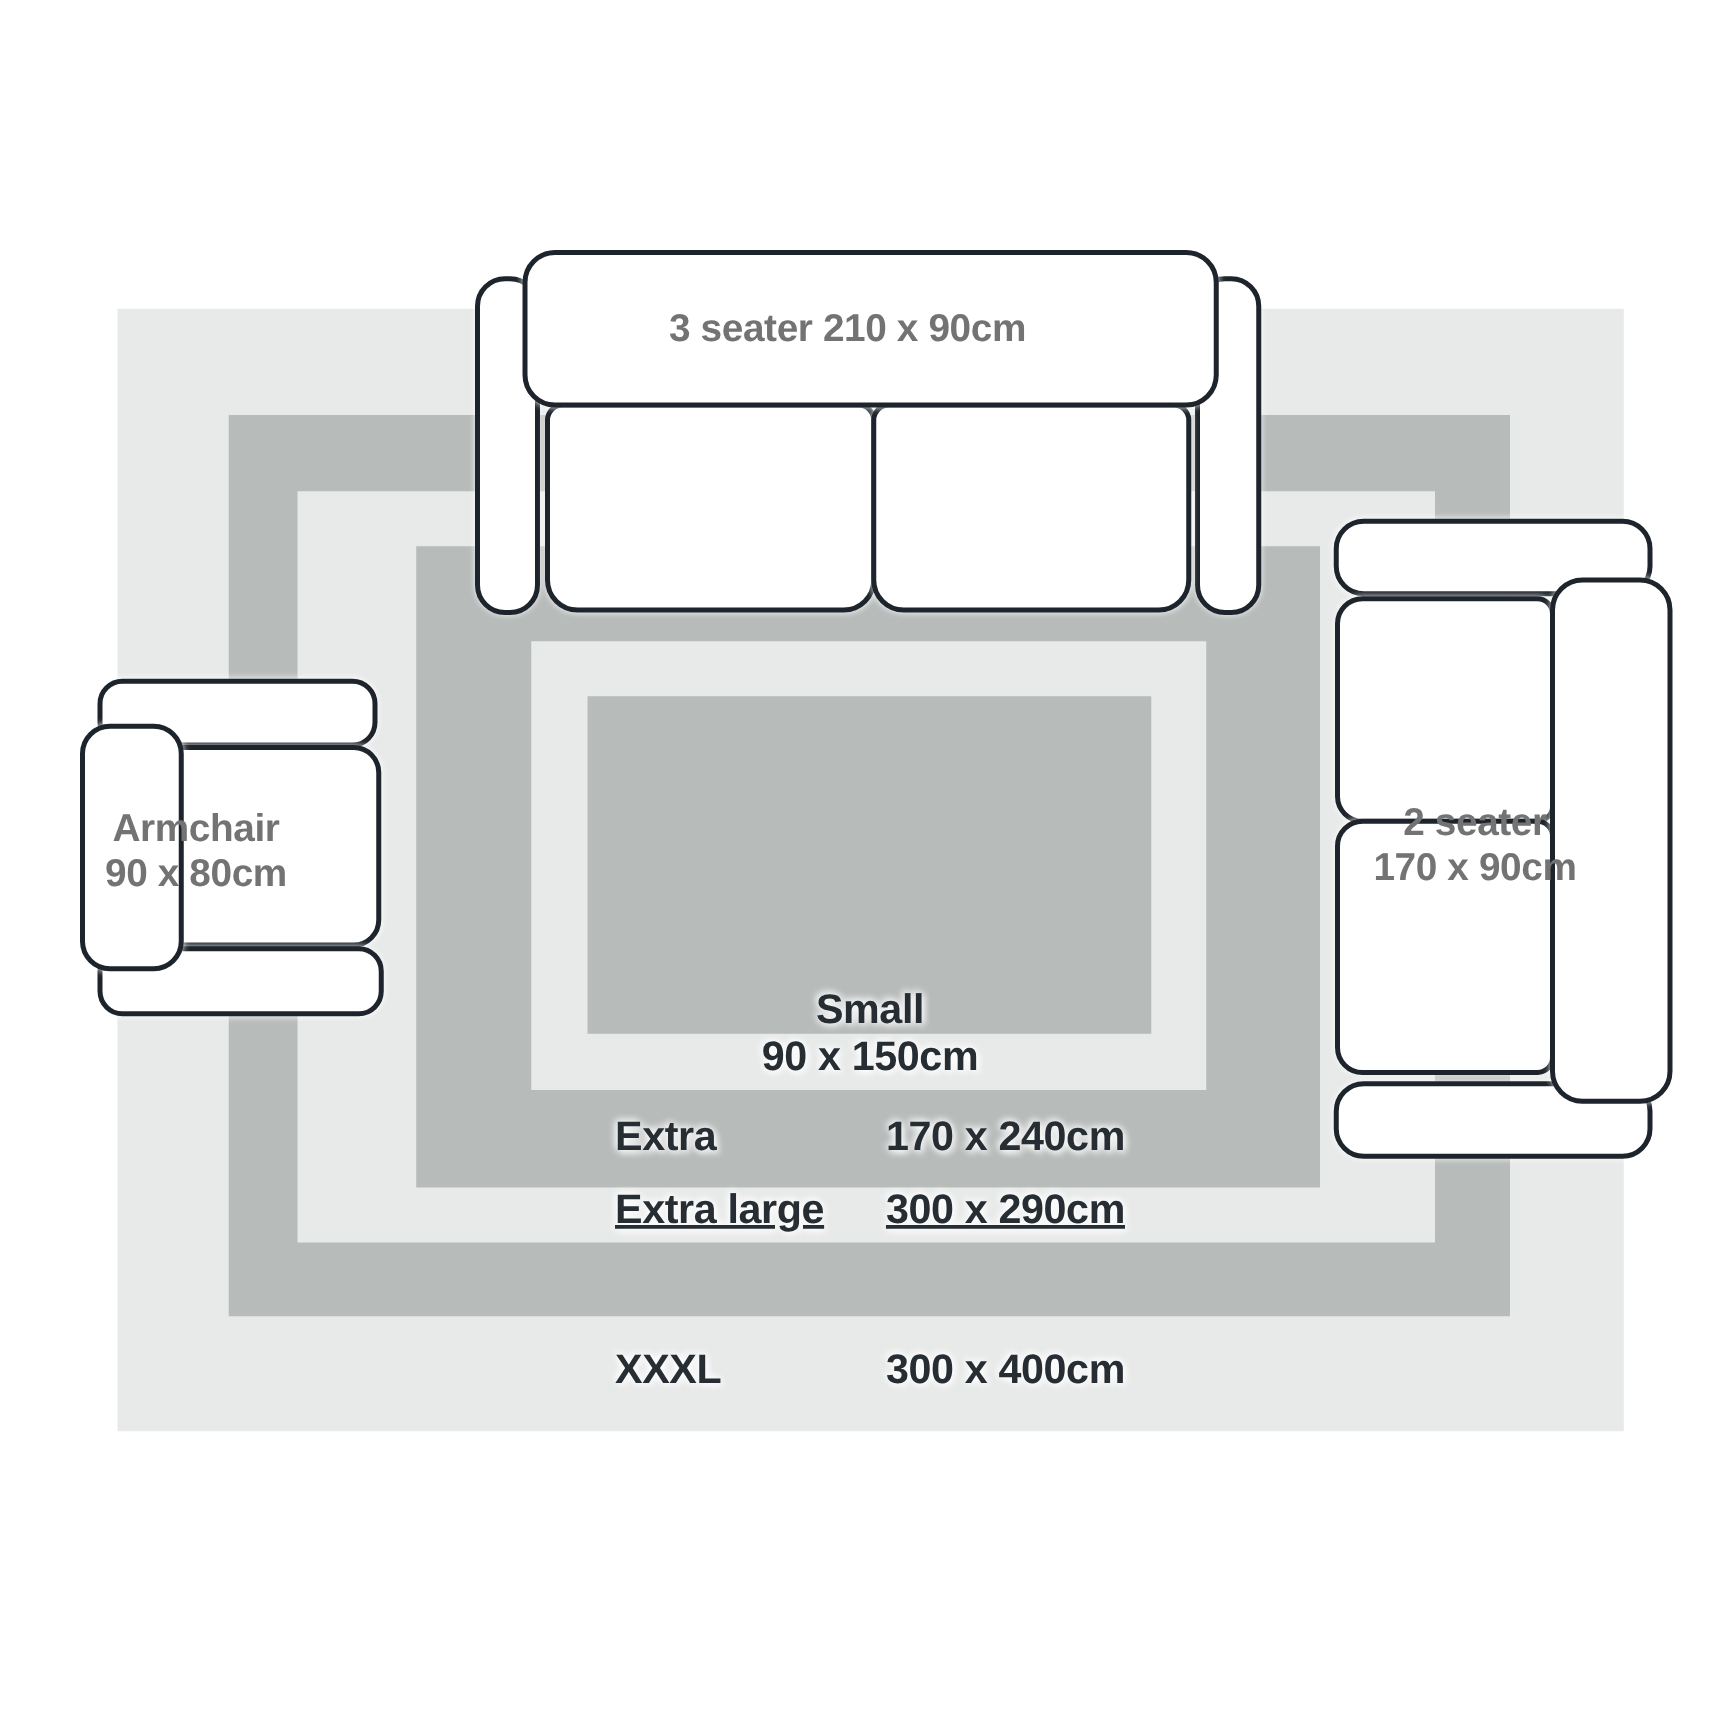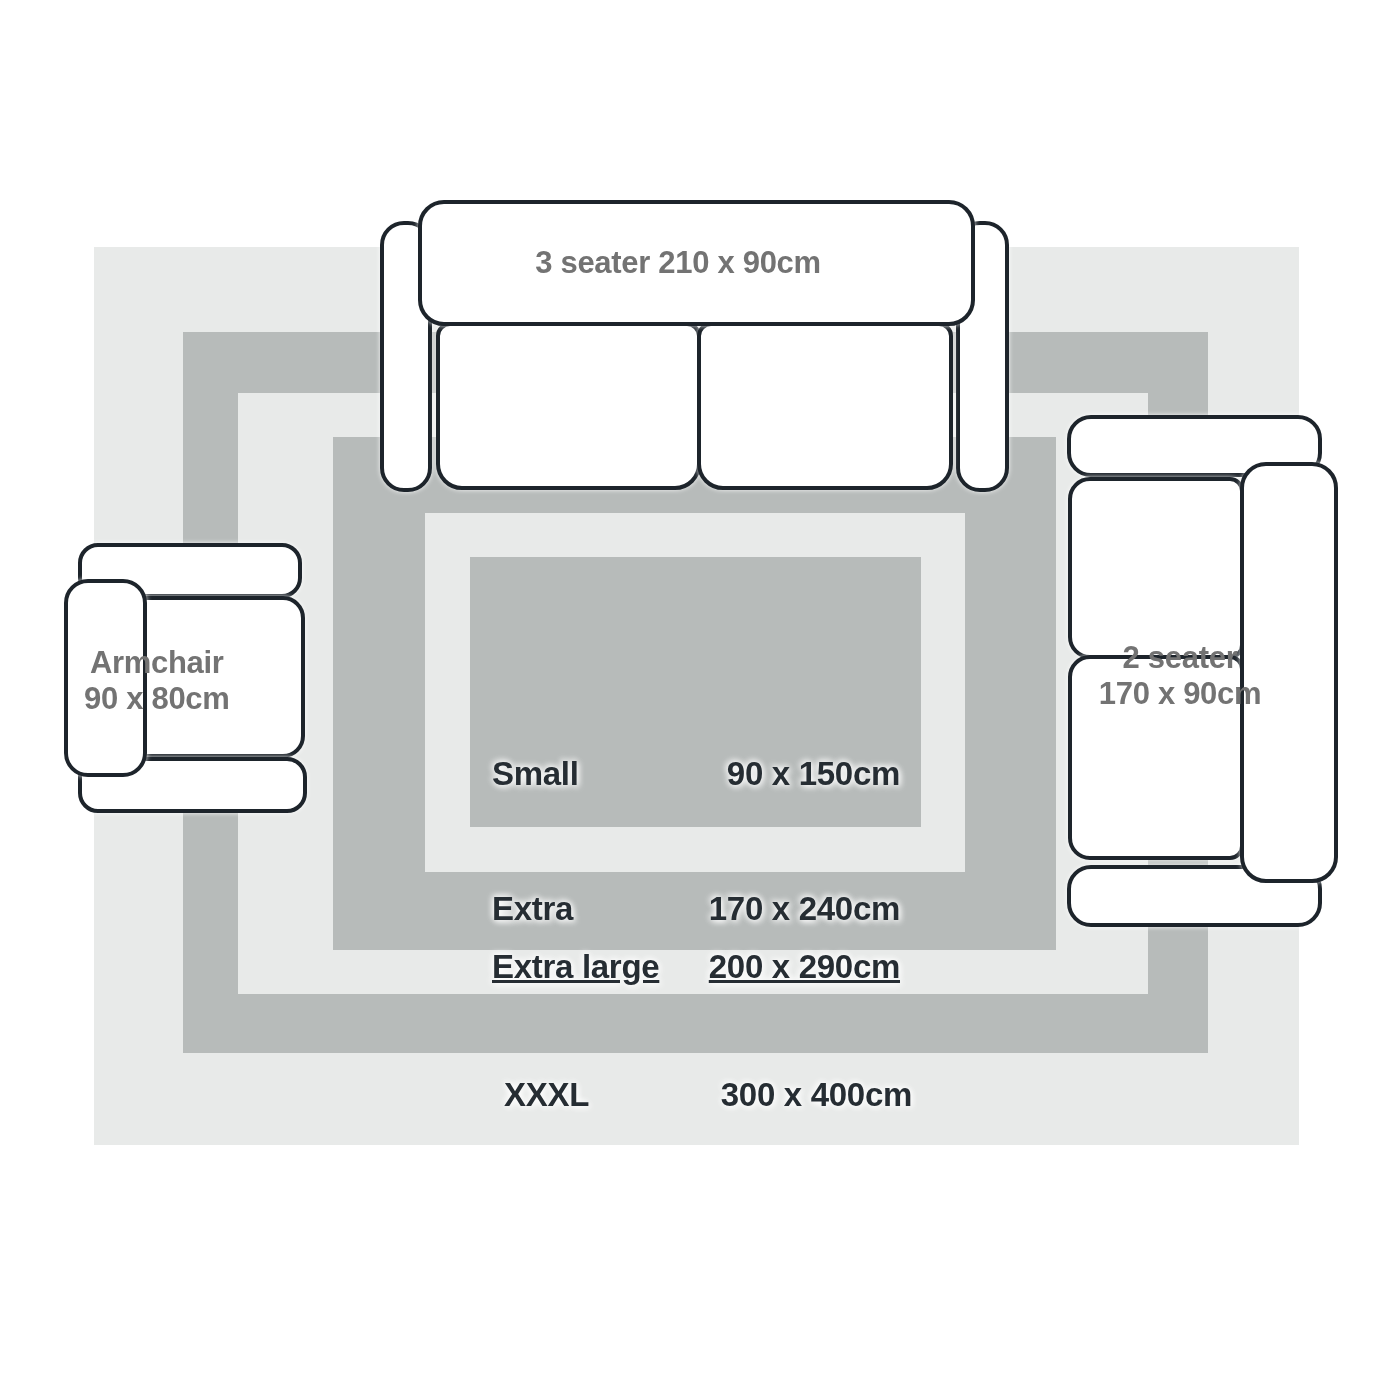--- a/index.html
+++ b/index.html
@@ -20,26 +20,26 @@
 
   
   .size-rows{position:absolute;left:492px;top:0;width:408px;height:100%;}
   .size-row{
     position:absolute;left:0;width:100%;height:40px;
     display:flex;justify-content:space-between;align-items:center;
     font-size:33px;font-weight:700;color:#262d33;letter-spacing:-0.3px;
     text-shadow:0 0 7px rgba(255,255,255,.95), 2px 2px 6px rgba(255,255,255,.85), -2px -2px 6px rgba(255,255,255,.7);
     white-space:nowrap;
   }
-  .row-small  {top:754px;}
+  .row-small  {top:788px;flex-direction:column;}
   .row-medium {top:830px;}
   .row-large  {top:889px;}
   .row-xl     {top:947px;text-decoration:underline;}
   .row-xxl    {top:1002px;}
-  .row-xxxl   {top:1075px;margin-left:12px;}
+  .row-xxxl   {top:1075px;}
 
   
   .piece{
     position:absolute;background:#ffffff;border:4px solid #1d242b;
     box-sizing:border-box;border-radius:24px;
     box-shadow:0 0 5px rgba(255,255,255,.85);
   }
   .furn-label{
     position:absolute;font-weight:700;color:#737373;
     font-size:31px;line-height:36px;letter-spacing:-0.3px;white-space:nowrap;
@@ -84,21 +84,21 @@
     <div class="size-row row-small">
       <span>Small</span>
       <span>90 x 150cm</span>
     </div>
     <div class="size-row row-large">
       <span>Extra</span>
       <span>170 x 240cm</span>
     </div>
     <div class="size-row row-xl">
       <span>Extra large</span>
-      <span>200 x 290cm</span>
+      <span>300 x 290cm</span>
     </div>
     <div class="size-row row-xxxl">
       <span>XXXL</span>
       <span>300 x 400cm</span>
     </div>
   </div>
 
   <div>
     <div class="piece a3-arm-left"></div>
     <div class="piece a3-arm-right"></div>

